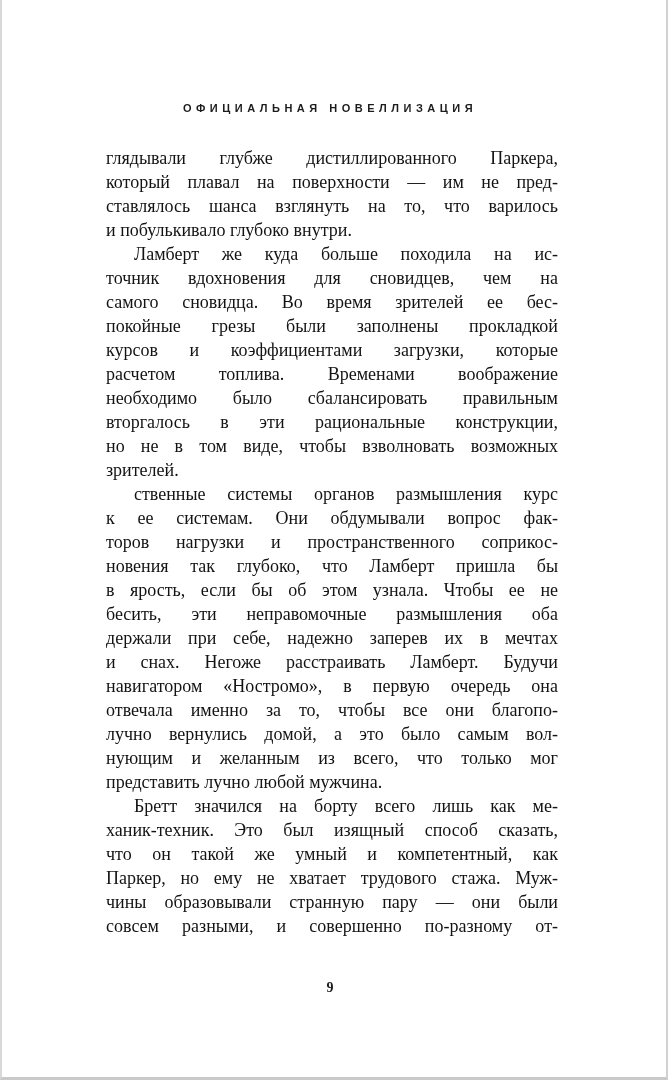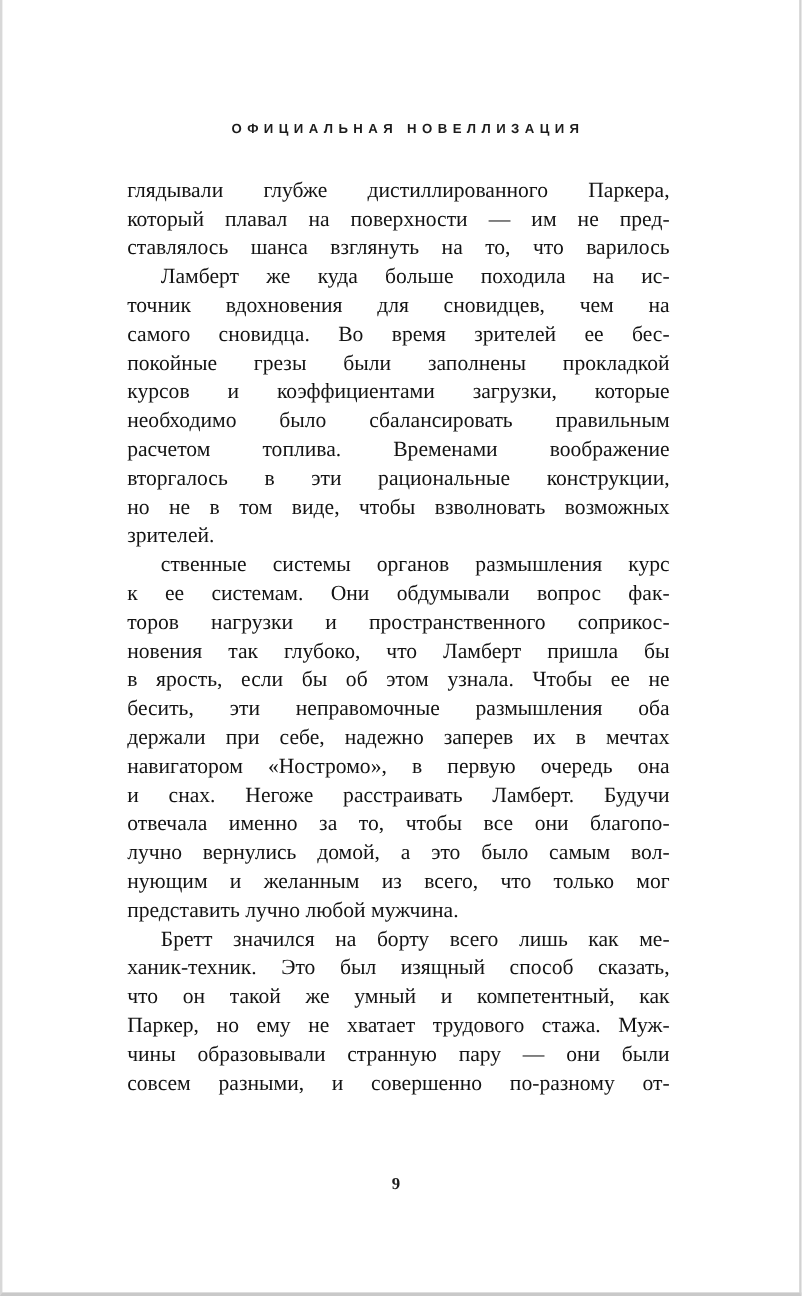--- a/index.html
+++ b/index.html
@@ -16,21 +16,21 @@
     background: #ffffff;
     box-sizing: border-box;
     border-left: 2px solid #d8d8d8;
     border-right: 2px solid #d2d2d2;
     border-bottom: 3px solid #c9c9c9;
     overflow: hidden;
   }
   .running-header {
     position: absolute;
     top: 102px;
-    left: 108px;
+    left: 98px;
     width: 460px;
     text-align: center;
     font-family: "Liberation Sans", sans-serif;
     font-weight: bold;
     font-size: 11px;
     letter-spacing: 4.5px;
     color: #1c1c1c;
     text-transform: uppercase;
   }
   .text-block {
@@ -74,43 +74,44 @@
 <body>
 
 <div class="scan-page">
   <div class="running-header">ОФИЦИАЛЬНАЯ НОВЕЛЛИЗАЦИЯ</div>
 
   <div class="text-block">
       <div class="paragraph">
         <div class="line">глядывали глубже дистиллированного Паркера,</div>
         <div class="line">который плавал на поверхности — им не пред-</div>
         <div class="line">ставлялось шанса взглянуть на то, что варилось</div>
+        <div class="line last">и побулькивало глубоко внутри.</div>
       </div>
       <div class="paragraph indent-first">
         <div class="line">Ламберт же куда больше походила на ис-</div>
         <div class="line">точник вдохновения для сновидцев, чем на</div>
         <div class="line">самого сновидца. Во время зрителей ее бес-</div>
         <div class="line">покойные грезы были заполнены прокладкой</div>
         <div class="line">курсов и коэффициентами загрузки, которые</div>
+        <div class="line">расчетом топлива. Временами воображение</div>
         <div class="line">необходимо было сбалансировать правильным</div>
-        <div class="line">расчетом топлива. Временами воображение</div>
         <div class="line">вторгалось в эти рациональные конструкции,</div>
         <div class="line">но не в том виде, чтобы взволновать возможных</div>
         <div class="line last">зрителей.</div>
       </div>
       <div class="paragraph indent-first">
         <div class="line">ственные системы органов размышления курс</div>
         <div class="line">к ее системам. Они обдумывали вопрос фак-</div>
         <div class="line">торов нагрузки и пространственного соприкос-</div>
         <div class="line">новения так глубоко, что Ламберт пришла бы</div>
         <div class="line">в ярость, если бы об этом узнала. Чтобы ее не</div>
         <div class="line">бесить, эти неправомочные размышления оба</div>
         <div class="line">держали при себе, надежно заперев их в мечтах</div>
+        <div class="line">и снах. Негоже расстраивать Ламберт. Будучи</div>
         <div class="line">навигатором «Ностромо», в первую очередь она</div>
-        <div class="line">и снах. Негоже расстраивать Ламберт. Будучи</div>
         <div class="line">отвечала именно за то, чтобы все они благопо-</div>
         <div class="line">лучно вернулись домой, а это было самым вол-</div>
         <div class="line">нующим и желанным из всего, что только мог</div>
         <div class="line last">представить лучно любой мужчина.</div>
       </div>
       <div class="paragraph indent-first">
         <div class="line">Бретт значился на борту всего лишь как ме-</div>
         <div class="line">ханик-техник. Это был изящный способ сказать,</div>
         <div class="line">что он такой же умный и компетентный, как</div>
         <div class="line">Паркер, но ему не хватает трудового стажа. Муж-</div>

